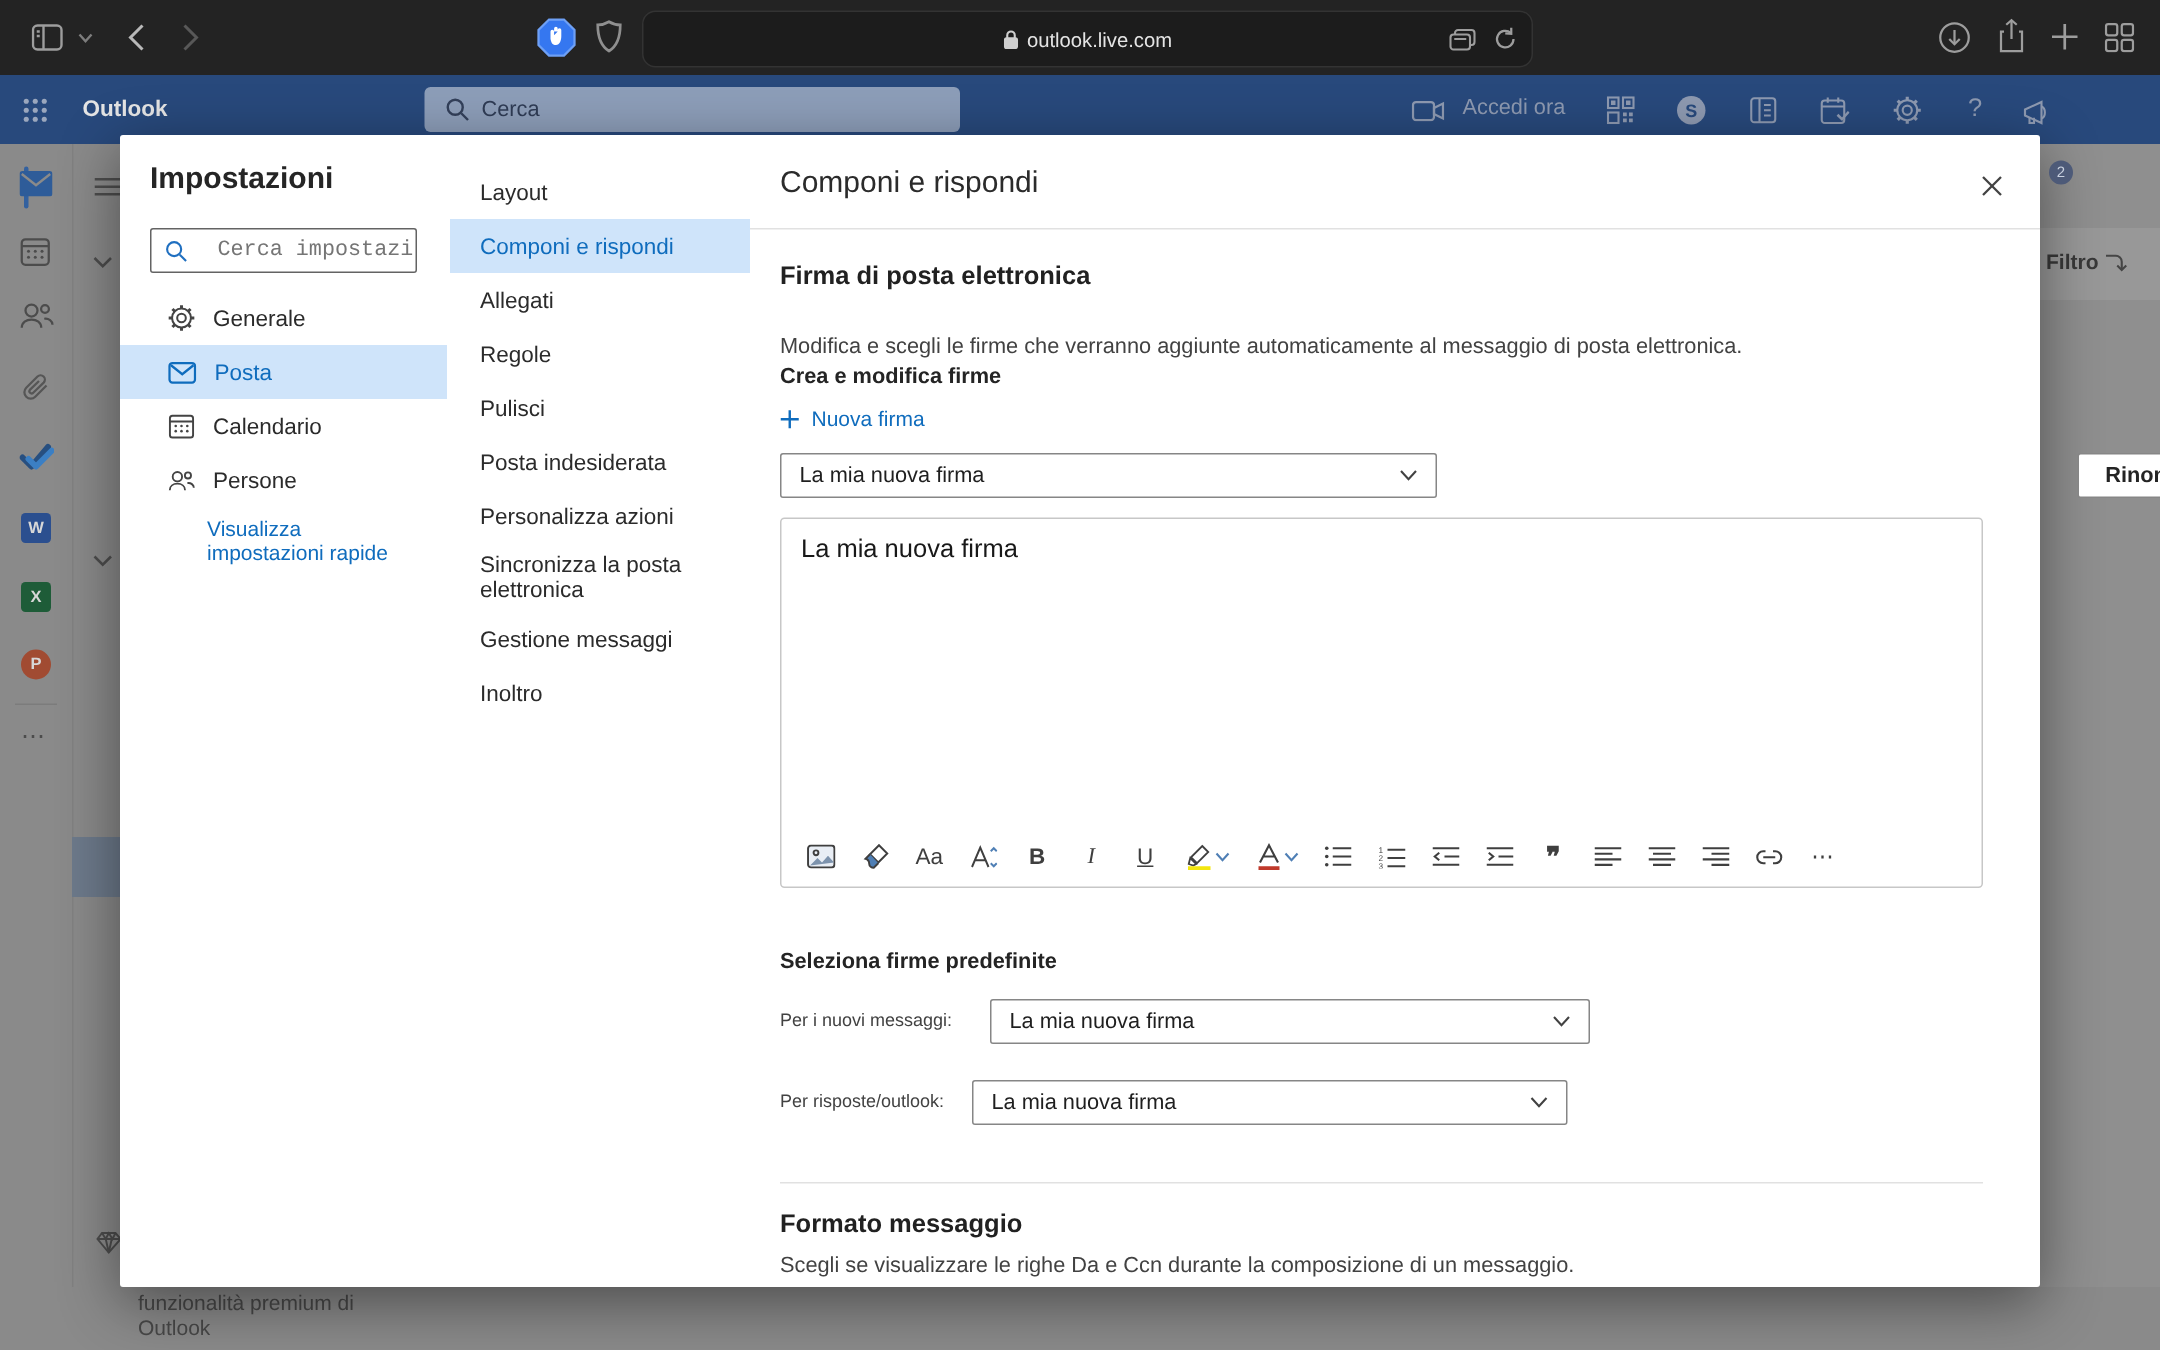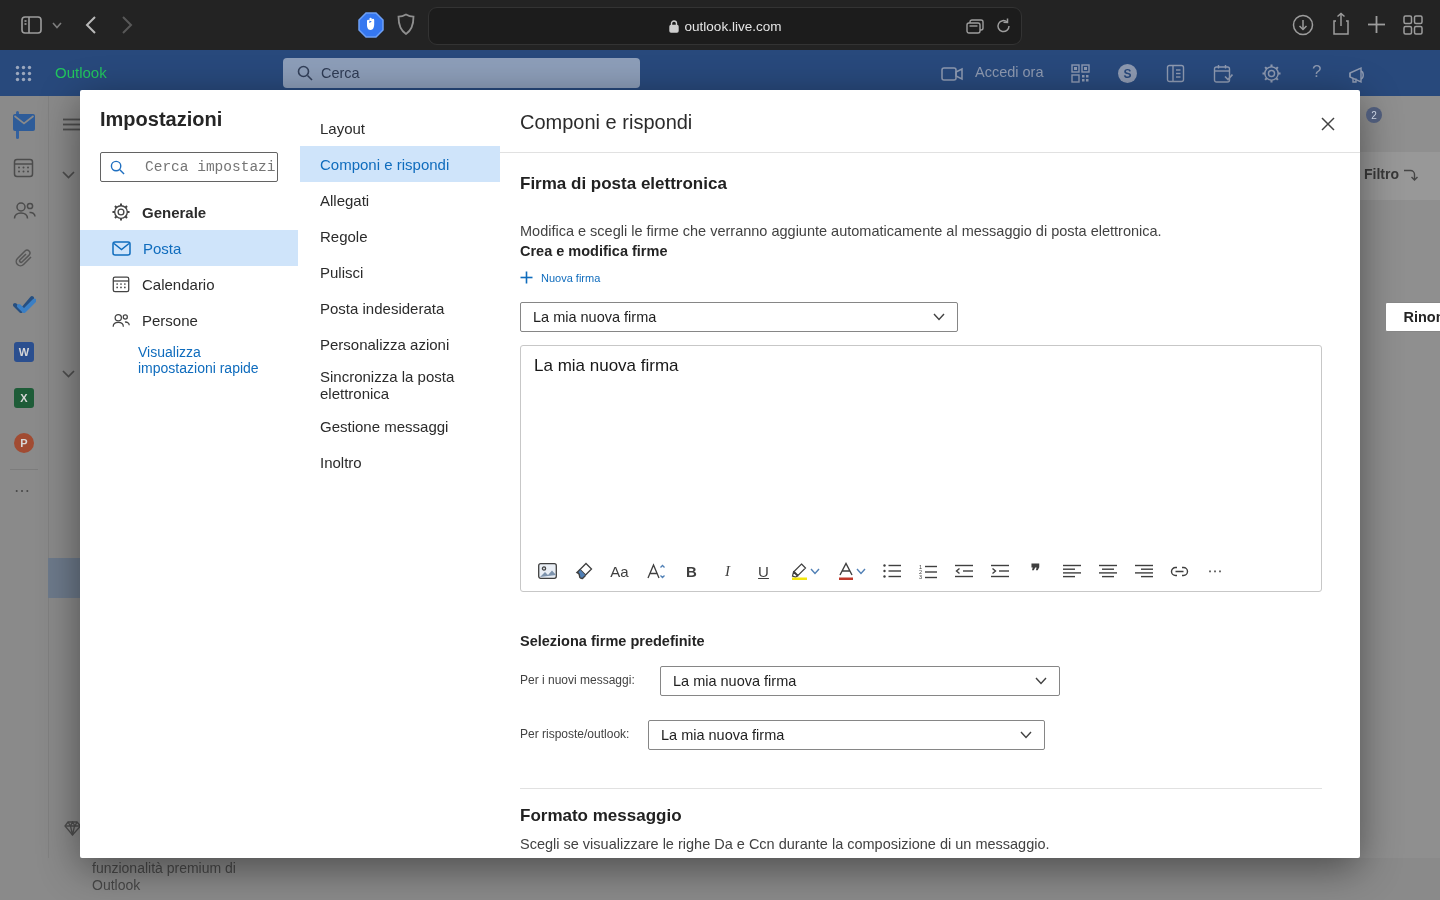--- a/index.html
+++ b/index.html
@@ -11,21 +11,21 @@
   
   .browser{position:absolute;left:0;top:0;width:1440px;height:50px;background:#232323;}
   .b-ic{position:absolute;color:#9d9d9d;}
   .urlfield{position:absolute;left:428px;top:7px;width:592px;height:36px;background:#1c1c1c;
     border:1px solid #333;border-radius:9px;display:flex;align-items:center;justify-content:center;}
   .urltext{color:#e4e4e4;font-size:13.5px;margin-left:6px;}
   .url-right{position:absolute;right:10px;top:0;height:36px;display:flex;align-items:center;gap:12px;color:#9d9d9d;}
 
   
   .olheader{position:absolute;left:0;top:50px;width:1440px;height:46px;background:#28497c;}
-  .oltitle{position:absolute;left:55px;top:14px;color:#22c55e;font-size:15px;font-weight:400;}
+  .oltitle{position:absolute;left:55px;top:14px;color:#e5e5e5;font-size:15px;font-weight:700;}
   .olsearch{position:absolute;left:283px;top:8px;width:357px;height:30px;background:#8d9eb9;
     border-radius:4px;display:flex;align-items:center;color:#2f3c55;}
   .olsearch span{font-size:14.5px;margin-left:8px;}
   .hicon{position:absolute;top:13px;color:#8e9ab1;}
   .joinlbl{position:absolute;left:975px;top:14px;color:#8e9ab1;font-size:14.5px;}
   .badge{position:absolute;left:1366px;top:57px;width:16px;height:16px;border-radius:8px;background:#4d5a78;
     color:#c9d1e0;font-size:10px;display:flex;align-items:center;justify-content:center;z-index:3;}
   .avatar{position:absolute;left:1401px;top:61px;width:28px;height:28px;border-radius:50%;
     border:1.5px solid #8f9cb4;color:#aab6ca;font-size:11px;font-weight:700;
     display:flex;align-items:center;justify-content:center;}
@@ -65,21 +65,21 @@
   .mn-item.sel{background:#cfe4fa;color:#0f6cbd;}
   .content{position:absolute;left:420px;top:0;width:860px;height:768px;}
   .c-title{position:absolute;left:20px;top:21px;font-size:20px;color:#2b2b2b;}
   .closex{position:absolute;left:816px;top:22px;width:24px;height:24px;color:#424242;
     display:flex;align-items:center;justify-content:center;cursor:pointer;}
   .divider{position:absolute;left:0;width:860px;height:1px;background:#e1e1e1;}
   .h2{position:absolute;left:20px;font-size:17px;font-weight:700;color:#212121;}
   .h3{position:absolute;left:20px;font-size:14.5px;font-weight:700;color:#242424;}
   .para{position:absolute;left:20px;font-size:14.5px;color:#424242;}
   .newsig{position:absolute;left:20px;top:181px;display:flex;align-items:center;gap:8px;color:#0f6cbd;
-    font-size:11px;cursor:pointer;}
+    font-size:14px;cursor:pointer;}
   .combo{position:absolute;height:30px;border:1px solid #868686;border-radius:2px;background:#fff;
     display:flex;align-items:center;justify-content:space-between;box-sizing:border-box;}
   .combo .val{font-size:14.5px;color:#1f1f1f;margin-left:12px;}
   .combo .chev{margin-right:12px;color:#424242;display:flex;}
   .btn{position:absolute;top:212px;height:30px;border:1px solid #868686;border-radius:2px;background:#fff;
     font-size:14.5px;font-weight:700;color:#242424;display:flex;align-items:center;justify-content:center;
     box-sizing:border-box;cursor:pointer;}
   .editor{position:absolute;left:20px;top:255px;width:802px;height:247px;border:1px solid #c7c7c7;
     border-radius:3px;box-sizing:border-box;}
   .sigtext{position:absolute;left:13px;top:10px;font-size:17px;color:#181818;}
@@ -364,21 +364,21 @@
 
     <div class="pl-title">Impostazioni</div>
     <div class="pl-search">
       <svg style="margin-left:9px;" width="15" height="15" viewBox="0 0 16 16" fill="none" stroke="#1f6fc0" stroke-width="1.5">
           <circle cx="6.5" cy="6.5" r="5"></circle>
           <line x1="10.5" y1="10.5" x2="15" y2="15"></line>
         </svg>
       <input placeholder="Cerca impostazioni" style="">
     </div>
 
-    <div class="pl-item" style="top:104px;font-weight:bold;">
+    <div class="pl-item" style="top:104px;">
       <span class="ic">
         <svg width="18" height="18" viewBox="0 0 20 20" fill="none" stroke="currentColor" stroke-width="1.5">
             <circle cx="10" cy="10" r="3.2"></circle>
             <circle cx="10" cy="10" r="7"></circle>
             <g stroke-width="2.2">
               <line x1="10" y1="0.5" x2="10" y2="3.2"></line>
               <line x1="10" y1="16.8" x2="10" y2="19.5"></line>
               <line x1="0.5" y1="10" x2="3.2" y2="10"></line>
               <line x1="16.8" y1="10" x2="19.5" y2="10"></line>
               <line x1="3.3" y1="3.3" x2="5.2" y2="5.2"></line>

